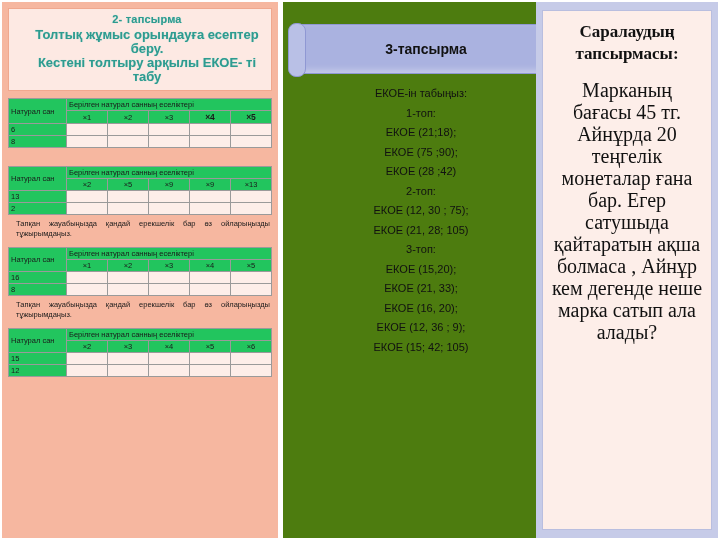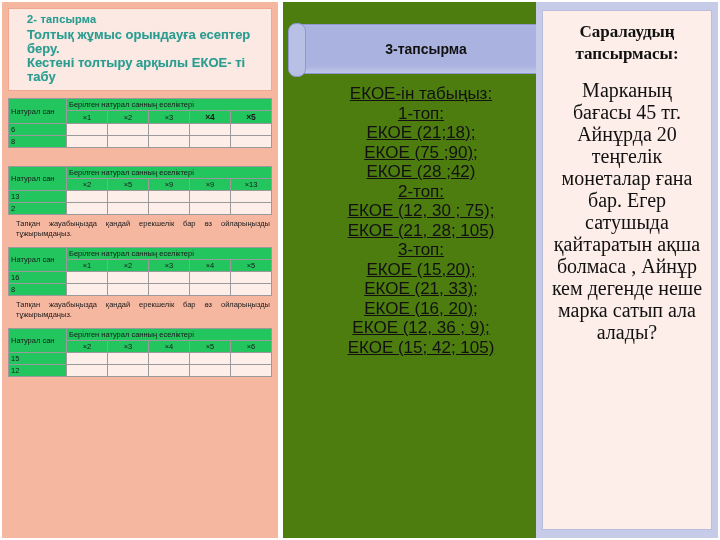--- a/index.html
+++ b/index.html
@@ -28,20 +28,21 @@
     top: 2px;
     width: 276px;
     height: 536px;
     background: #f6b7a0;
     box-sizing: border-box;
     padding: 6px 6px 0 6px;
   }
   .title-box {
     background: #fde9e3;
     border: 1px solid #f0a88e;
+    text-align: center;
     padding: 4px 4px 6px 18px;
     box-sizing: border-box;
   }
   .title-line1 {
     color: #2e9b8f;
     font-weight: bold;
     font-size: 11px;
     letter-spacing: .2px;
     margin-bottom: 3px;
     text-shadow: 0px 0px 1px #a5d8d2;
@@ -142,24 +143,23 @@
     justify-content: center;
     font-size: 14px;
     font-weight: bold;
     color: #111;
     padding-left: 10px;
     box-sizing: border-box;
   }
   .mid-body {
     margin: 10px 6px 0 6px;
     text-align: center;
-    font-size: 17px;
+    font-size: 11px;
     line-height: 19.5px;
     color: #111;
-    text-decoration: underline;
   }
   .mid-body div { white-space: nowrap; }
 
   
   .right-panel {
     position: absolute;
     left: 536px;
     top: 2px;
     width: 182px;
     height: 536px;

